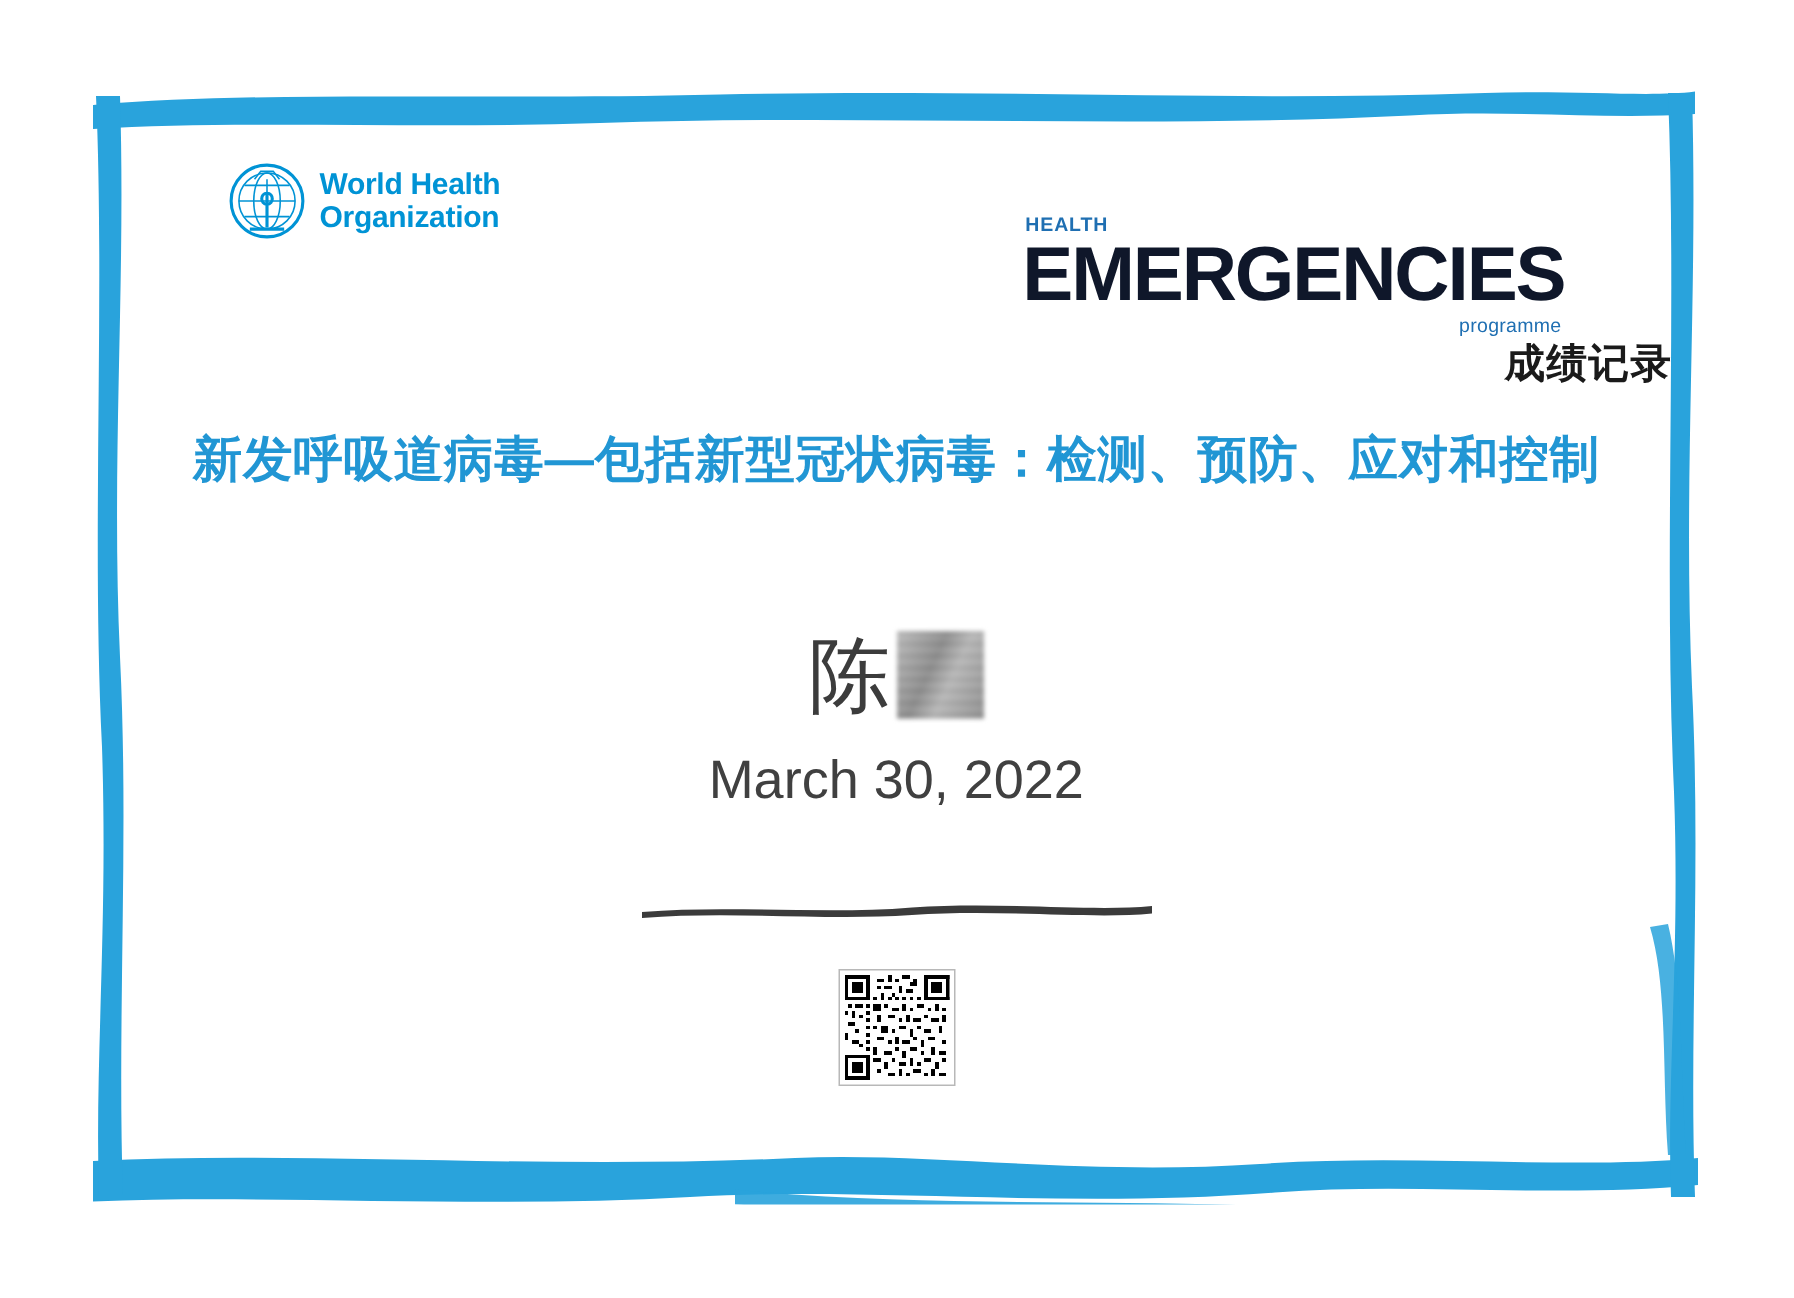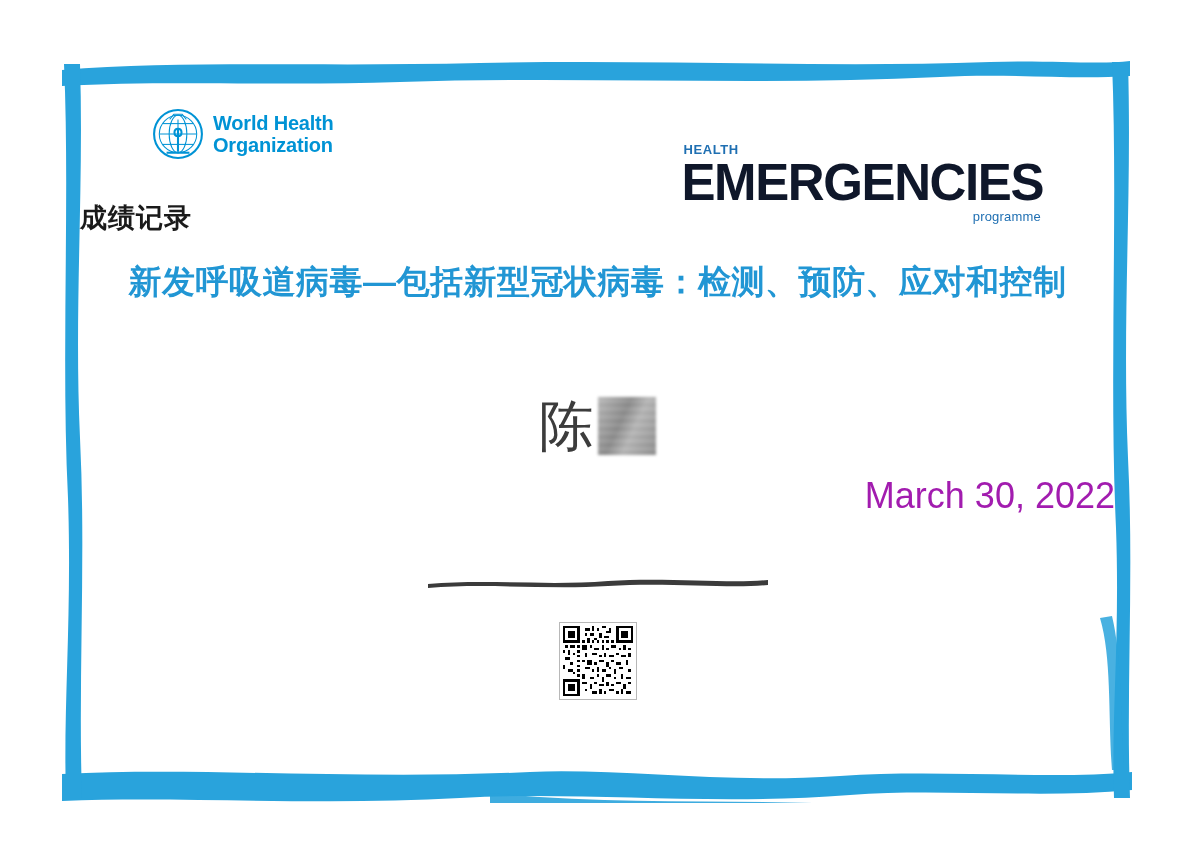--- a/index.html
+++ b/index.html
@@ -97,22 +97,22 @@
     font-size: 13px;
     text-align: right;
     color: #1f6fb2;
     letter-spacing: 0.2px;
     margin-top: 2px;
     margin-right: 2px;
   }
 
   
   .record-title {
-    margin-top: 32px;
-    text-align: left;
+    margin-top: 56px;
+    text-align: right;
     font-size: 27px;
     font-weight: bold;
     color: #1a1a1a;
     letter-spacing: 1px;
   }
   .course-title {
     margin-top: 24px;
     text-align: center;
     font-size: 33px;
     font-weight: bold;
@@ -144,23 +144,23 @@
     background:
       linear-gradient(115deg, rgba(255,255,255,0.25) 0%, rgba(0,0,0,0.12) 40%, rgba(255,255,255,0.22) 60%, rgba(0,0,0,0.1) 100%),
       repeating-linear-gradient(0deg, #9b9b9b 0px, #9b9b9b 4px, #a8a8a8 4px, #a8a8a8 8px),
       #a0a0a0;
     filter: blur(1.4px);
     vertical-align: middle;
   }
 
   .cert-date {
     margin-top: 16px;
-    text-align: right;
+    text-align: center;
     font-size: 36px;
-    color: #a21caf;
+    color: #404040;
   }
 
   
   .divider {
     margin: 60px auto 0 auto;
     width: 340px;
     height: 12px;
   }
   .divider svg { display: block; width: 100%; height: 100%; }
 

